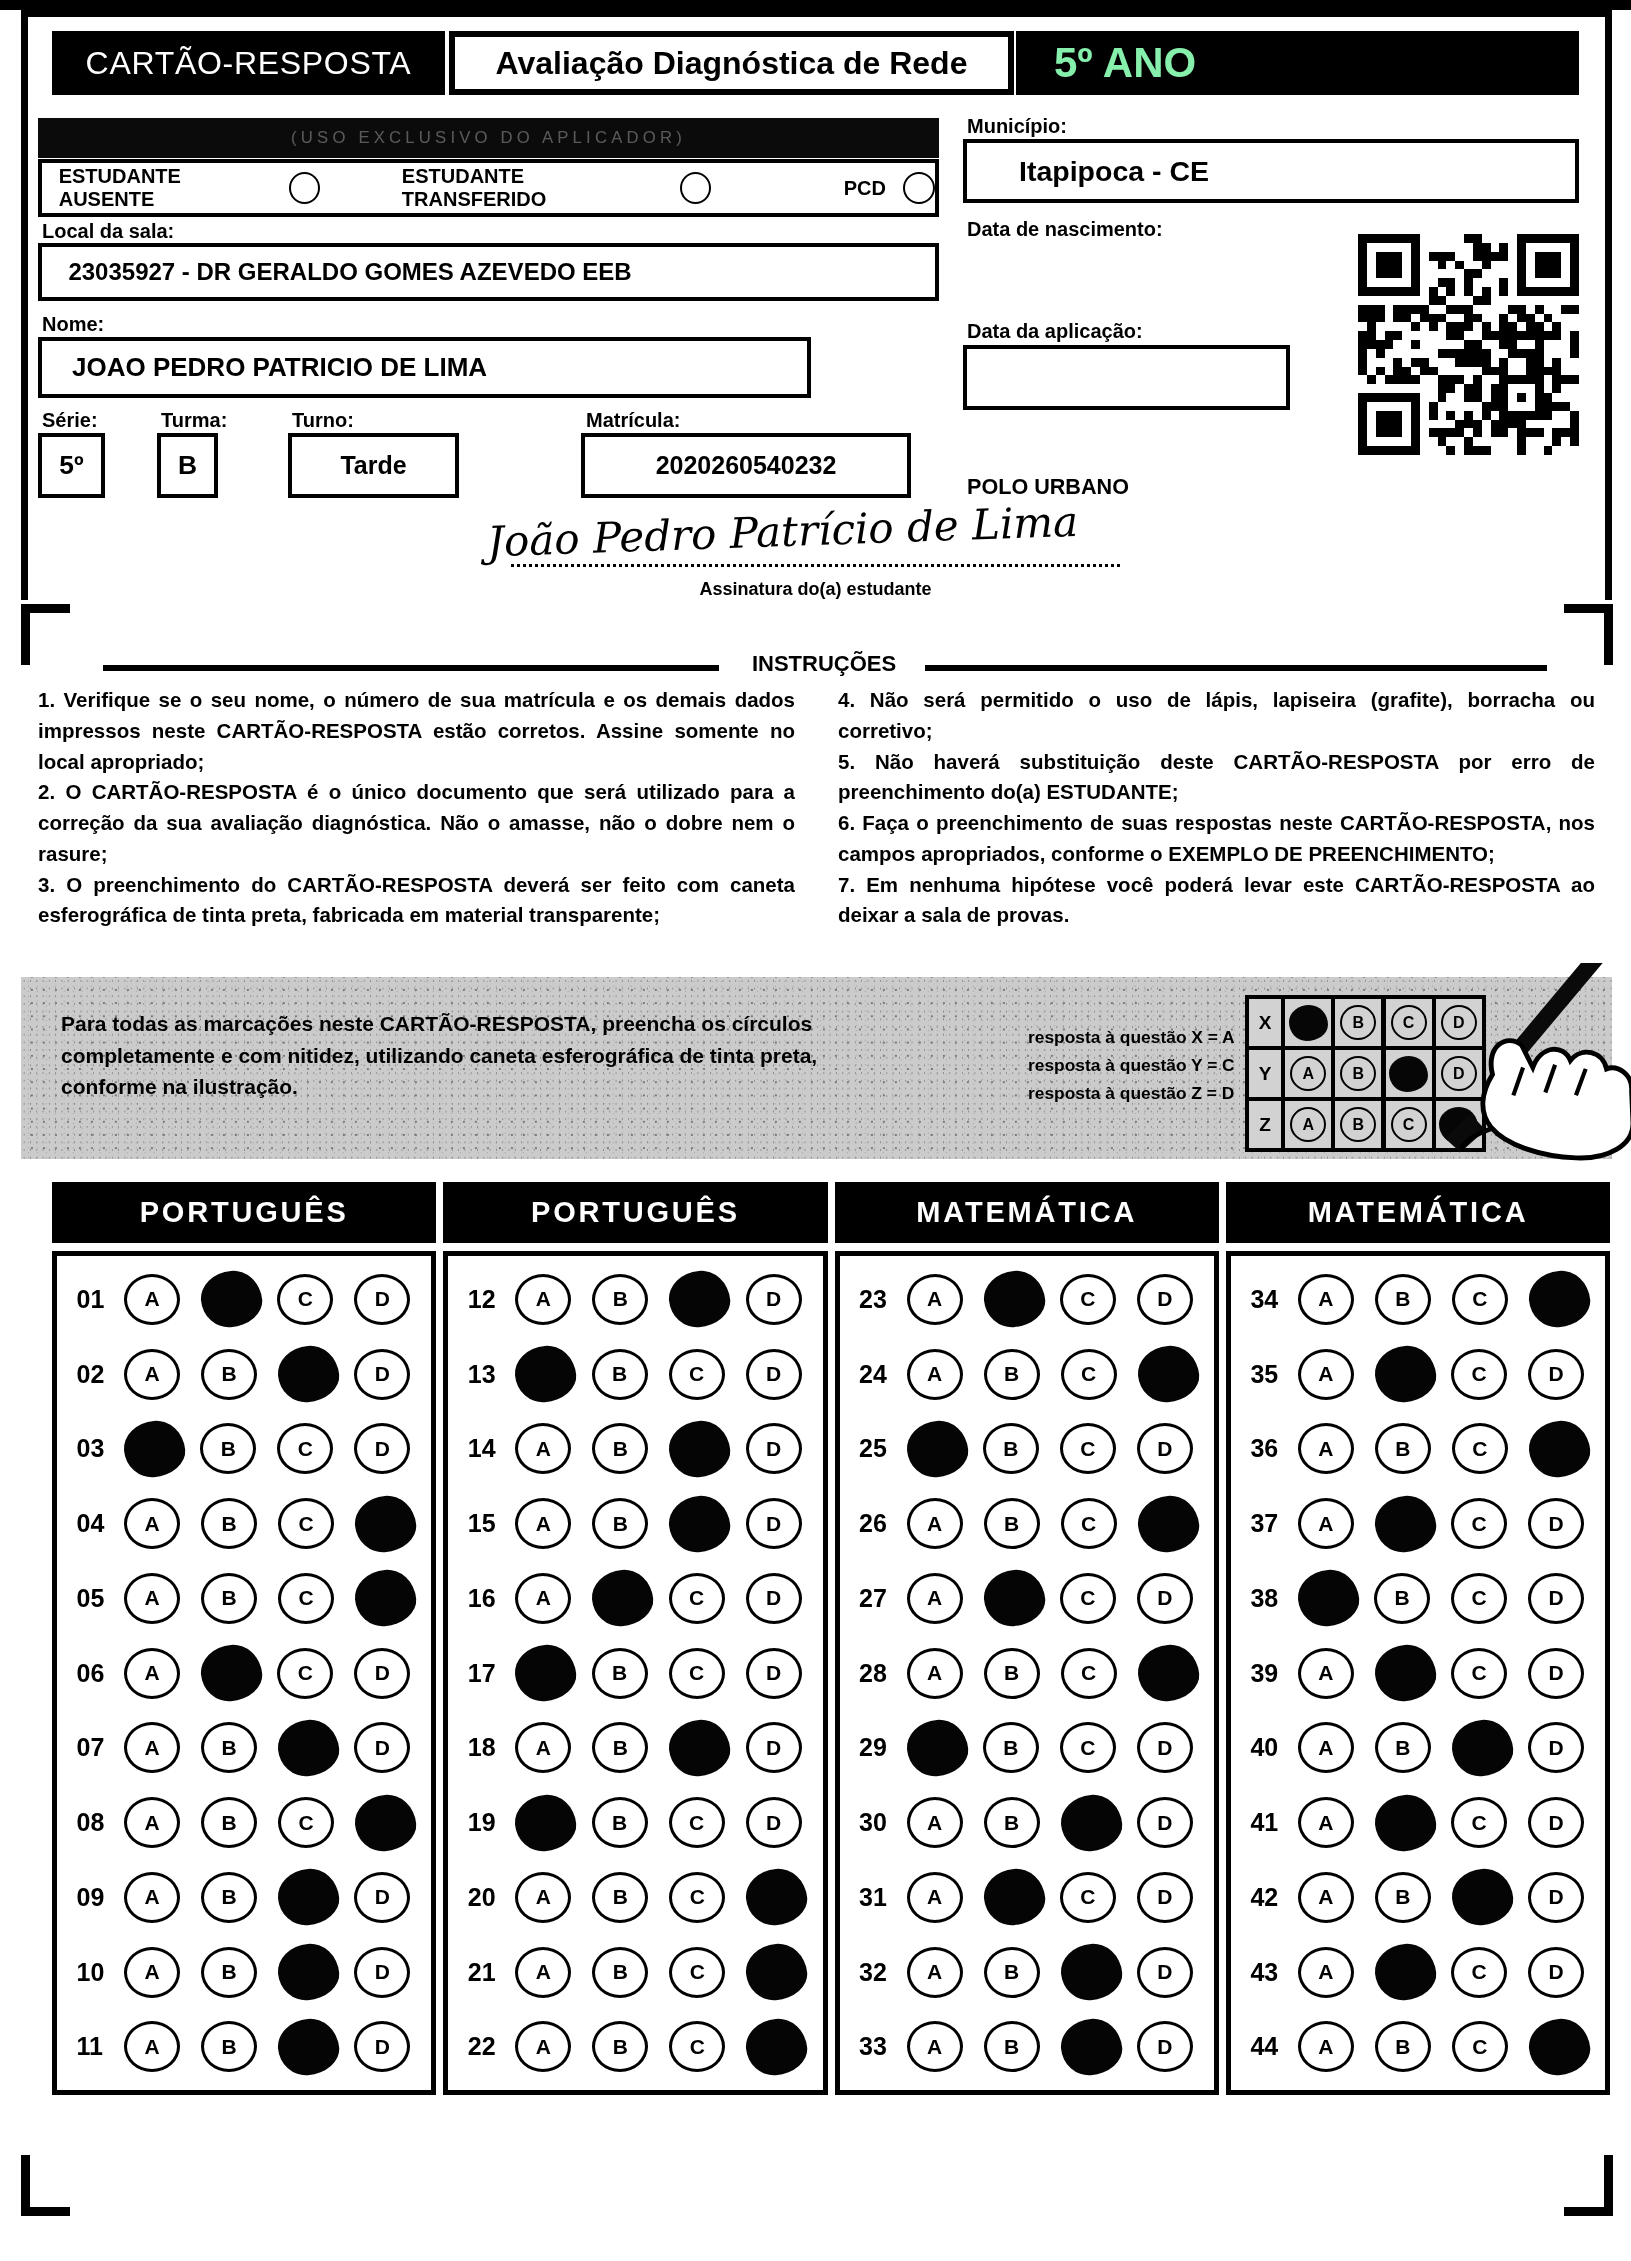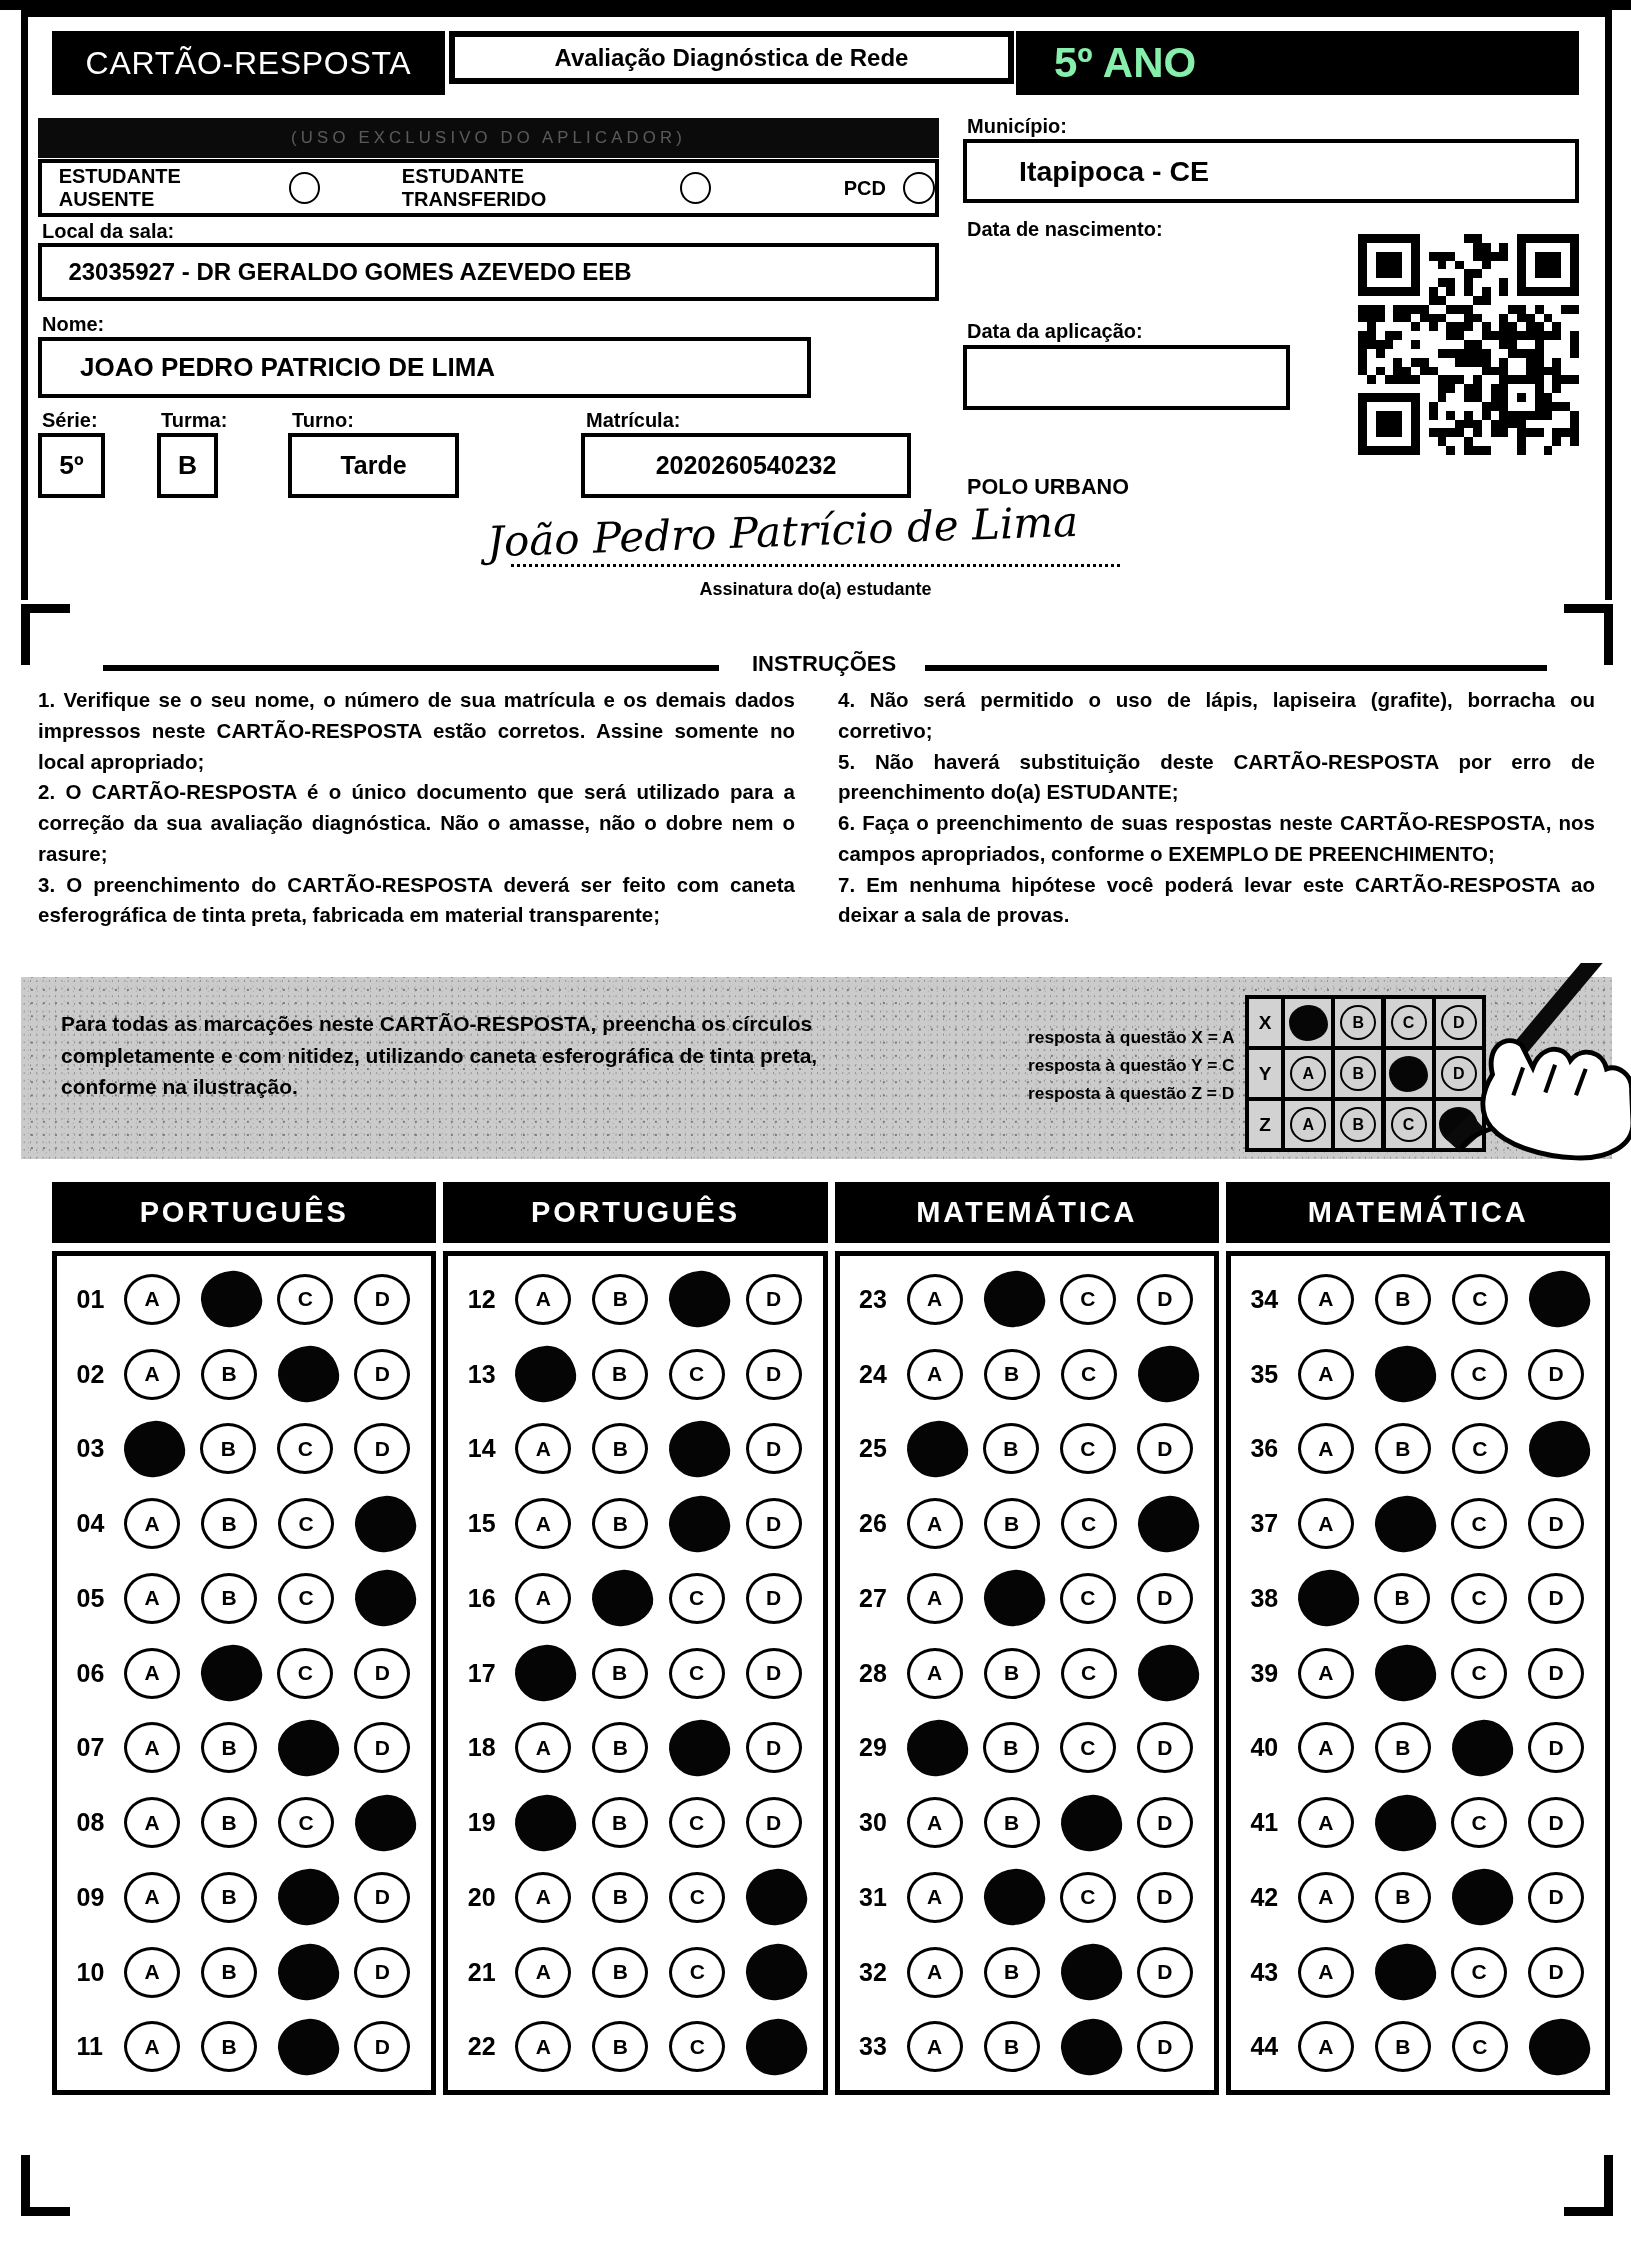--- a/index.html
+++ b/index.html
@@ -5,37 +5,37 @@
   html,body{margin:0;padding:0;background:#fff;}
   .page{position:relative;width:1631px;height:2261px;background:#fff;overflow:hidden;
         font-family:"Liberation Sans",sans-serif;color:#000;}
   .abs{position:absolute;box-sizing:border-box;}
   .scan-edge{left:0;top:0;width:1631px;height:9.7px;background:#000;}
   .top-frame{left:21px;top:9.7px;width:1591px;height:590px;border-top:7.7px solid #000;
              border-left:7.7px solid #000;border-right:7.7px solid #000;}
   
   .hbox1{left:52px;top:31px;width:393px;height:64px;background:#000;color:#fff;
          display:flex;align-items:center;justify-content:center;font-size:32px;letter-spacing:0.7px;}
-  .hbox2{left:449px;top:31px;width:565px;height:53px;border:6.3px solid #000;background:#fff;
-         display:flex;align-items:center;justify-content:center;font-size:24px;font-weight:bold;}
+  .hbox2{left:449px;top:31px;width:565px;height:64px;border:6.3px solid #000;background:#fff;
+         display:flex;align-items:center;justify-content:center;font-size:32px;font-weight:bold;}
   .hbox3{left:1016px;top:31px;width:563px;height:64px;background:#000;color:#86efac;
          display:flex;align-items:center;font-size:42px;font-weight:bold;padding-left:38px;}
   
   .apl-bar{left:38px;top:118px;width:901px;height:40px;background:#0b0b0b;display:flex;
            align-items:center;justify-content:center;color:rgba(255,255,255,.32);
            font-size:16.7px;letter-spacing:4.2px;}
   .status-box{left:38px;top:159px;width:901px;height:58px;border:4.9px solid #000;background:#fff;
               display:flex;align-items:center;font-size:20px;font-weight:bold;}
   .st-group{display:flex;align-items:center;gap:17px;}
   .g1{margin-left:16.7px;} .g2{margin-left:82px;} .g3{margin-left:117px;padding-left:16px;}
   .circle-opt{width:28px;height:28px;border:2.8px solid #000;border-radius:50%;background:#fff;}
   .lbl{font-weight:bold;font-size:20px;}
   .fbox{border:4.9px solid #000;background:#fff;display:flex;align-items:center;font-weight:bold;}
   .box-local{left:38px;top:243px;width:901px;height:58px;font-size:24px;padding-left:26.4px;}
-  .box-nome{left:38px;top:337px;width:773px;height:61px;font-size:26px;padding-left:38px;}
+  .box-nome{left:38px;top:337px;width:773px;height:61px;font-size:26px;padding-left:30px;}
   .cbox{justify-content:center;font-size:26.4px;}
   
   .box-mun{left:963px;top:139px;width:616px;height:64px;font-size:28.5px;padding-left:52px;}
   .box-nasc{left:963px;top:243px;width:327px;height:64px;font-size:28.5px;justify-content:center;}
   .box-aplic{left:963px;top:345px;width:327px;height:65px;}
   .polo{left:967px;top:474px;font-size:21.6px;font-weight:bold;}
   .qr{left:1358px;top:234px;width:221px;height:221px;}
   
   .sig-line{left:511px;top:516px;width:609px;height:51px;border-bottom:3.5px dotted #000;}
   .sig-text{left:487px;top:506px;width:654px;font-family:"DejaVu Serif",serif;font-style:italic;

